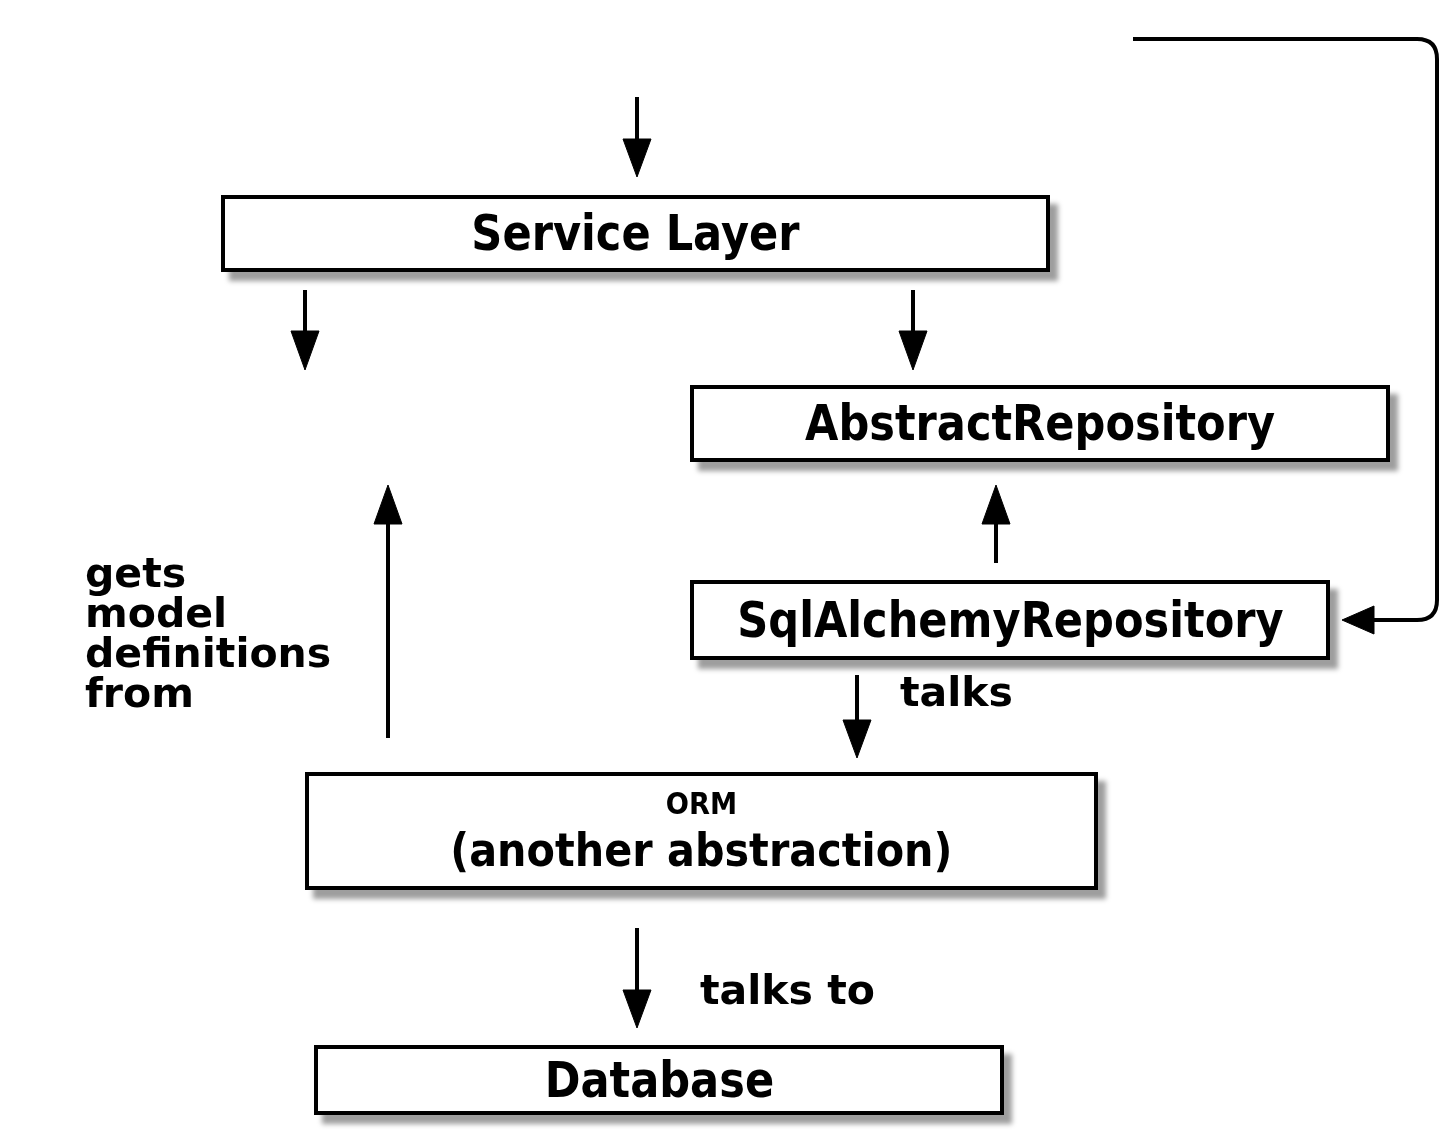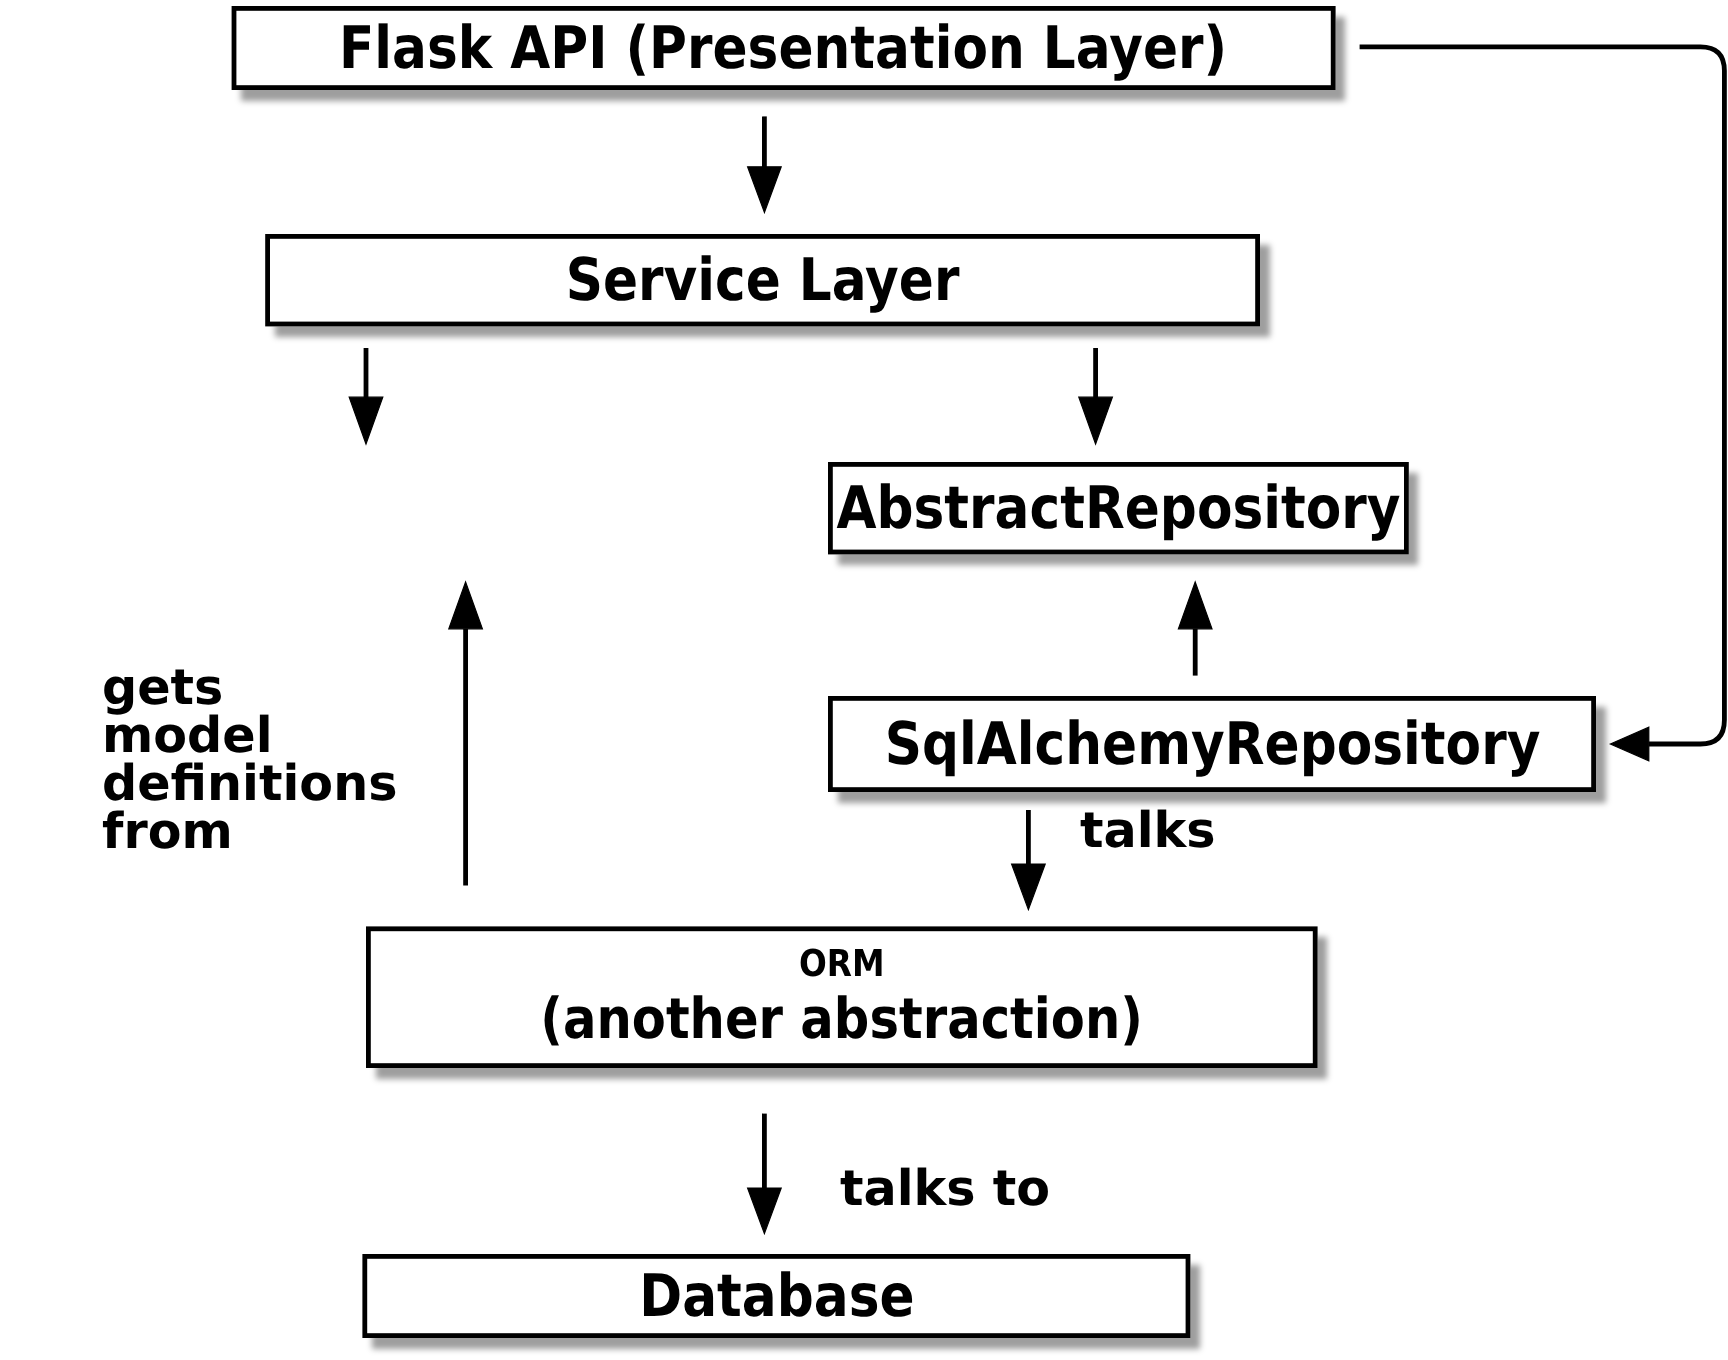--- a/index.html
+++ b/index.html
@@ -36,26 +36,26 @@
     transform-origin: center;
     white-space: nowrap;
   }
   .node .wide {
     display: inline-block;
     white-space: nowrap;
   }
   #node-flask-api       { left: 193px; top: 5px;    width: 920px; height: 70px;  font-size: 49px; }
   #node-service-layer   { left: 221px; top: 195px;  width: 829px; height: 77px;  font-size: 49px; }
   #node-domain-model    { left: 2px;   top: 390px;  width: 523px; height: 72px;  font-size: 48px; }
-  #node-abstract-repo   { left: 690px; top: 385px;  width: 484px; height: 77px;  font-size: 49px; text-align: right; }
+  #node-abstract-repo   { left: 690px; top: 385px;  width: 700px; height: 77px;  font-size: 49px; text-align: right; }
   #node-sqlalchemy-repo { left: 690px; top: 580px;  width: 640px; height: 80px;  font-size: 49px; }
   #node-orm             { left: 305px; top: 772px;  width: 793px; height: 118px; }
   #node-orm .line1      { font-size: 31px; line-height: 38px; }
   #node-orm .line2      { font-size: 47px; line-height: 56px; }
-  #node-database        { left: 302px; top: 1045px; width: 690px; height: 70px;  font-size: 49px; }
+  #node-database        { left: 314px; top: 1045px; width: 690px; height: 70px;  font-size: 49px; }
 
   .edge-label {
     position: absolute;
     color: #000000;
     font-weight: bold;
     font-size: 41px;
     line-height: 40px;
     z-index: 3;
   }
   #label-gets-model {
@@ -83,23 +83,20 @@
   svg.edges polygon {
     fill: #000000;
     stroke: #000000;
   }
 </style>
 </head>
 <body>
 
 <div class="canvas">
 
-  <div class="node" id="node-flask-api">
-    <span class="cond">Flask API (Presentation Layer)</span>
-  </div>
 
   <div class="node" id="node-service-layer">
     <span class="cond">Service Layer</span>
   </div>
 
 
   <div class="node" id="node-abstract-repo">
     <span class="cond">AbstractRepository</span>
   </div>
 

